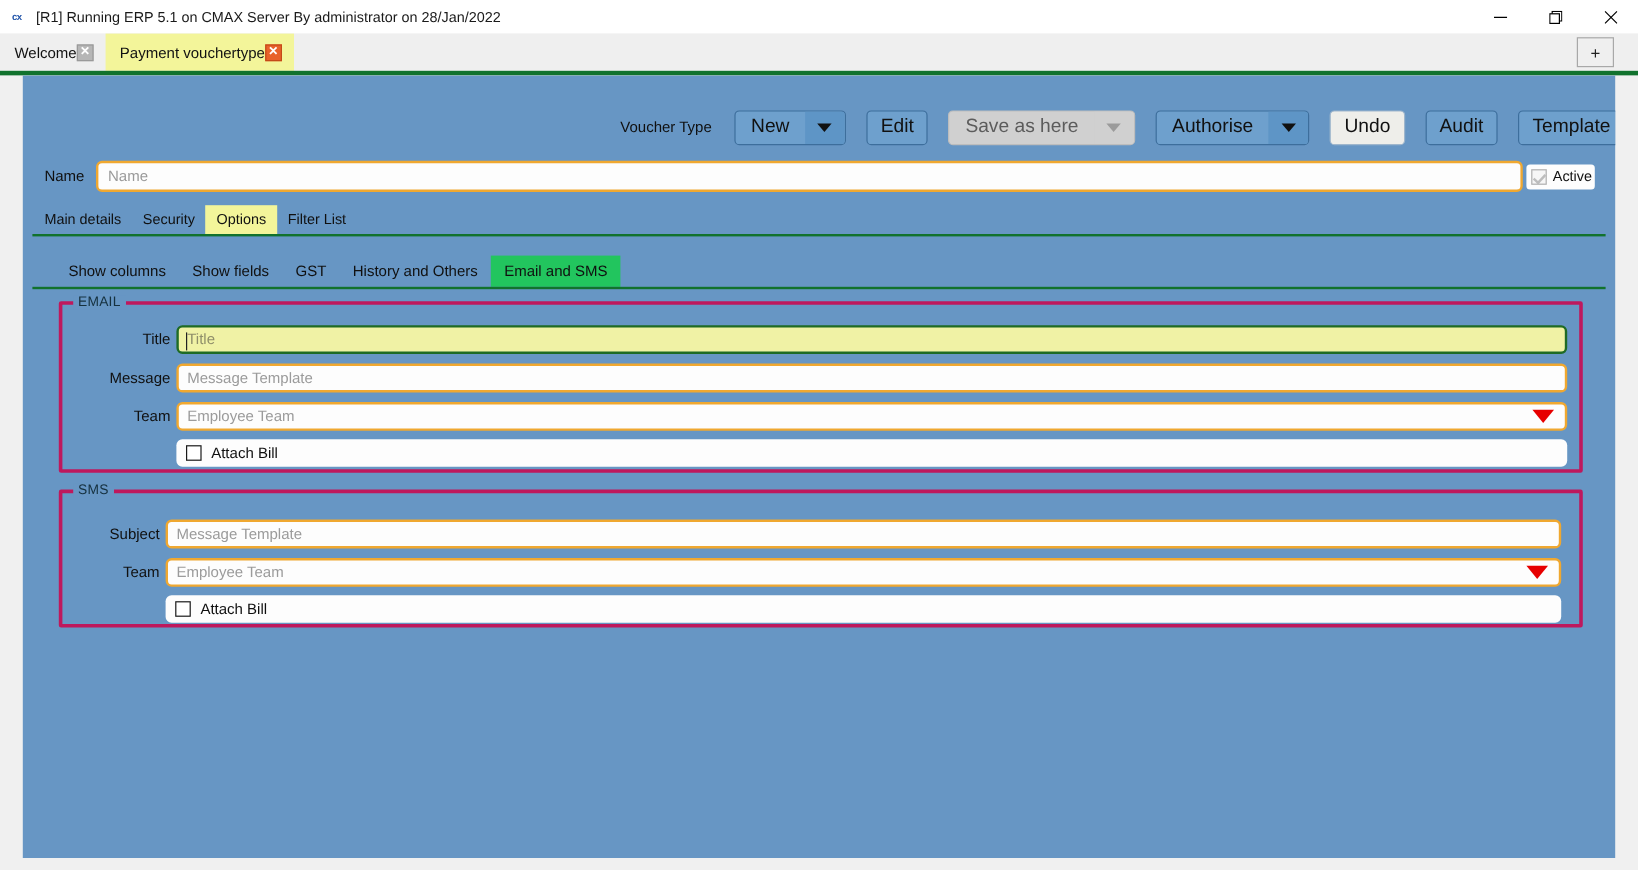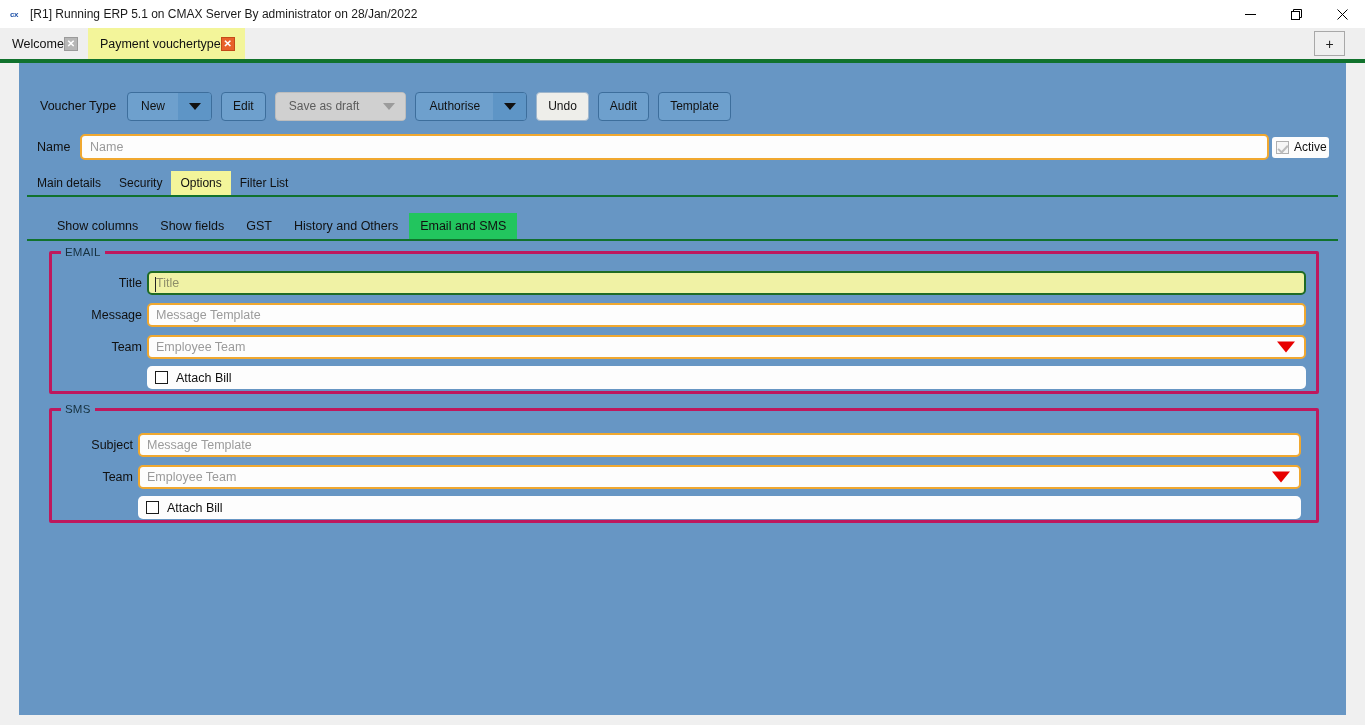--- a/index.html
+++ b/index.html
@@ -96,23 +96,23 @@
   }
   .workspace {
     position: relative;
     width: 1327px; height: 652px;
     background: #6796c4;
     overflow: hidden;
   }
 
   
   .row-voucher {
-    position: absolute; left: 0; top: 28px;
+    position: absolute; left: 8px; top: 28px;
     width: 1327px; height: 30px;
-    display: flex; align-items: center;
+    display: flex; align-items: center; justify-content: flex-end;
   }
   .lbl {
     font-size: 12.5px; color: #101010;
     white-space: nowrap;
   }
   .lbl-voucher { margin-left: 21px; width: 78px; }
 
   .searchbox {
     position: relative;
     width: 700px; height: 27px;
@@ -134,24 +134,24 @@
     border-right: 9px solid transparent;
     border-top: 11px solid #e70000;
   }
 
   .tbtn {
     height: 29px;
     border: 1px solid #3d6e9c;
     border-radius: 4px;
     background: #6ea0cd;
     color: #111;
-    font-size: 12px;
+    font-size: 16px;
     display: flex; align-items: center;
     padding: 0 11px;
-    margin-left: 9px;
+    margin-left: 17px;
     cursor: default;
     white-space: nowrap;
   }
   .tbtn.split { padding: 0; overflow: hidden; }
   .tbtn.split .lbl-part {
     padding: 0 13px; height: 100%;
     display: flex; align-items: center;
   }
   .tbtn.split .arrow-part {
     width: 33px; height: 100%;
@@ -376,21 +376,21 @@
     <div class="tbtn split">
       <span class="lbl-part">New</span>
       <span class="arrow-part">
             <span class="caret-dark"></span>
           </span>
     </div>
 
     <div class="tbtn">Edit</div>
 
     <div class="tbtn split disabled">
-      <span class="lbl-part">Save as draft</span>
+      <span class="lbl-part">Save as here</span>
       <span class="arrow-part">
             <span class="caret-grey"></span>
           </span>
     </div>
 
     <div class="tbtn split">
       <span class="lbl-part">Authorise</span>
       <span class="arrow-part">
             <span class="caret-dark"></span>
           </span>

